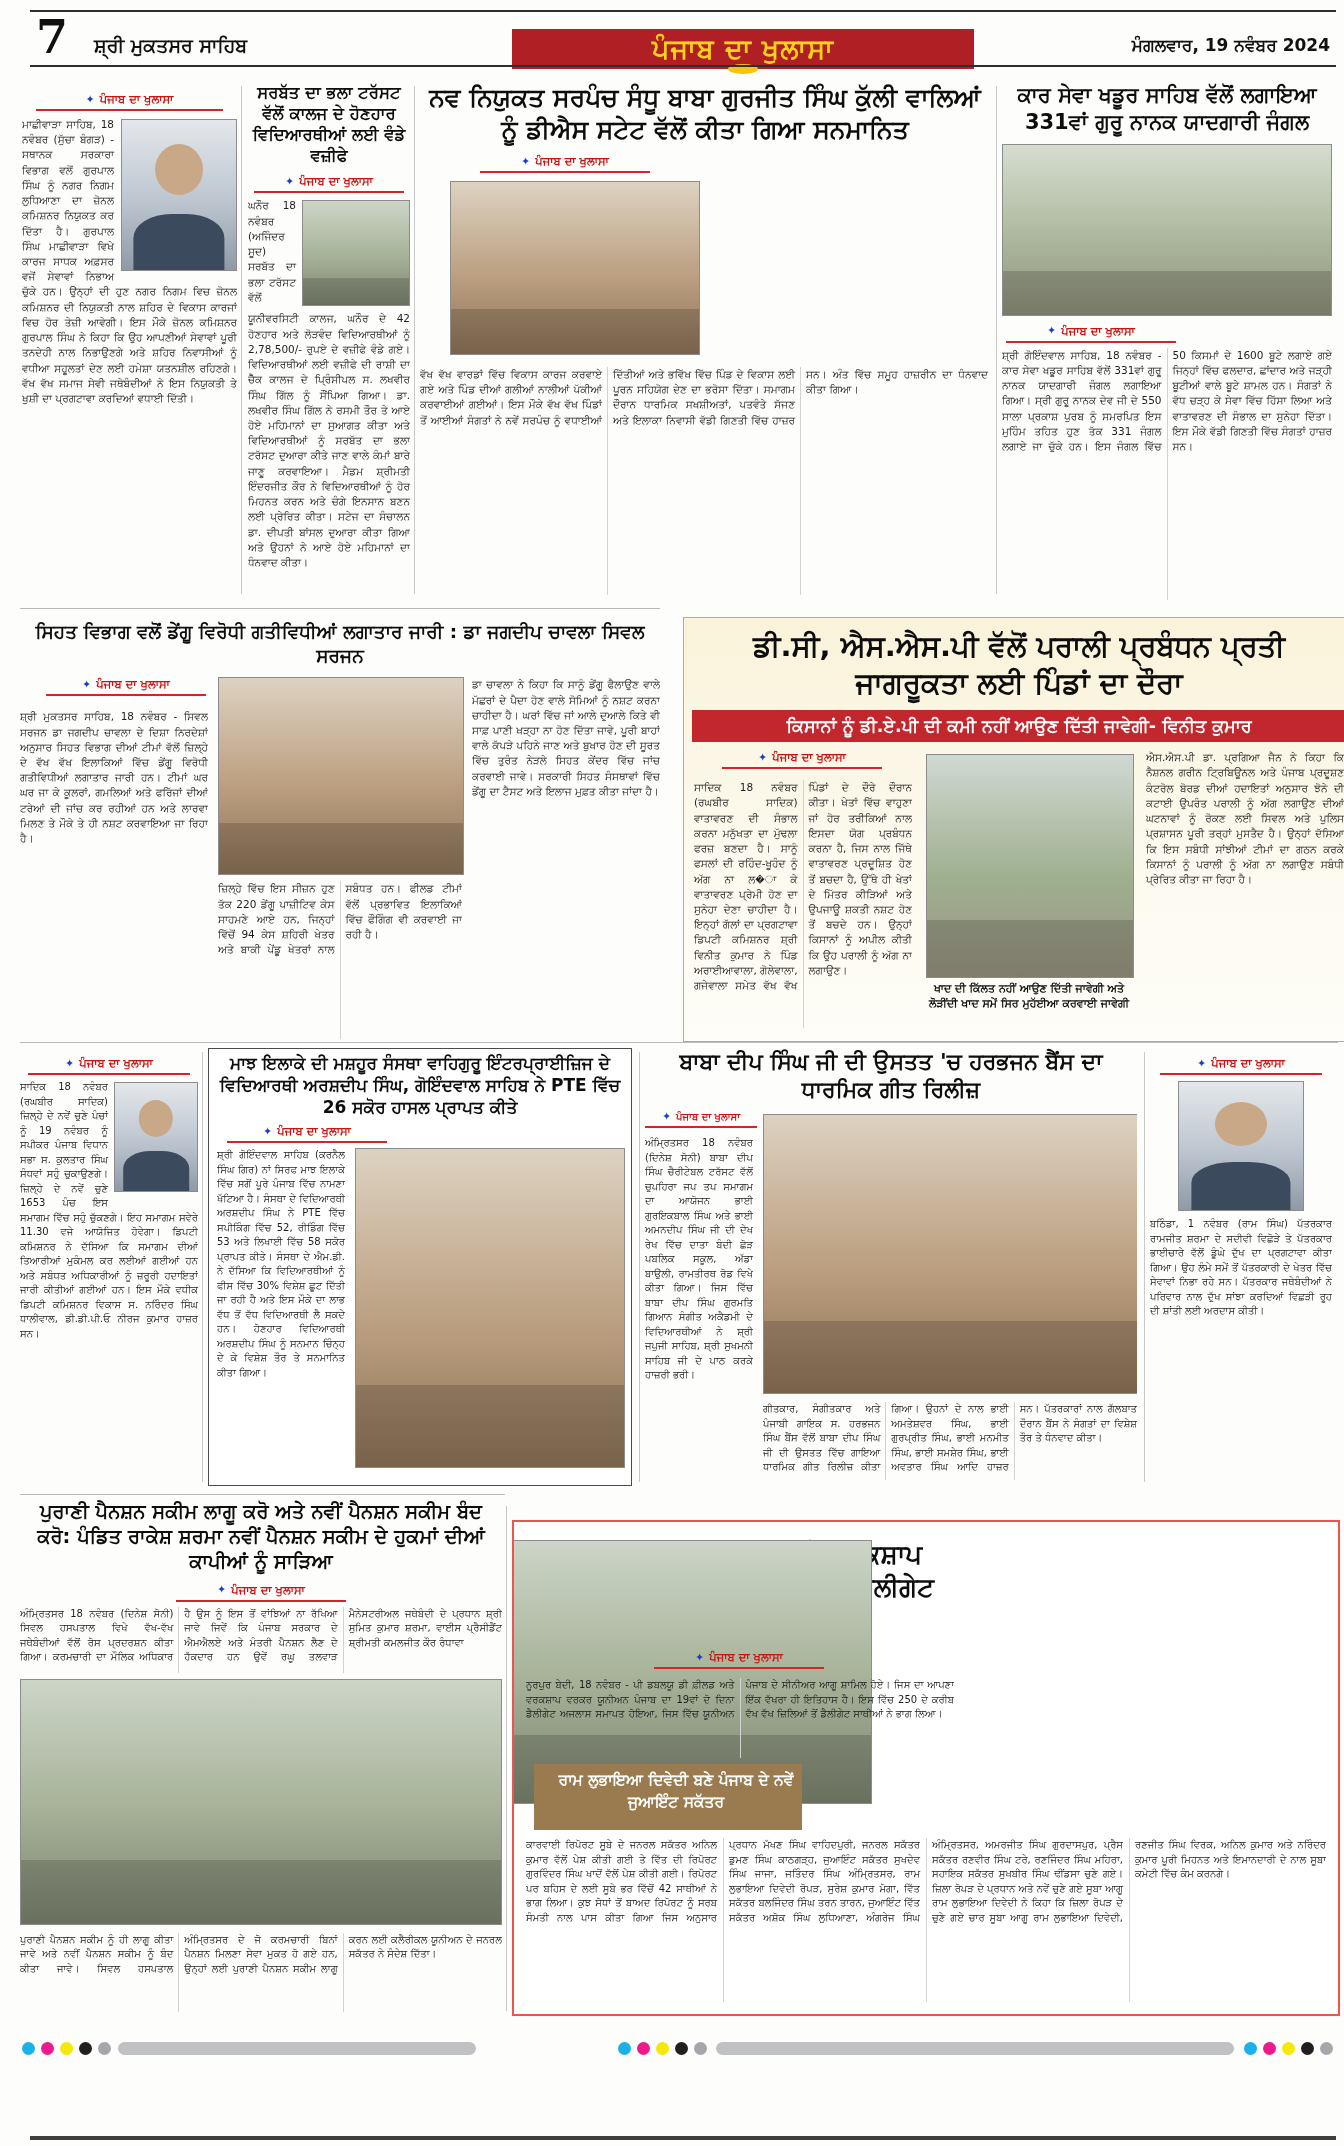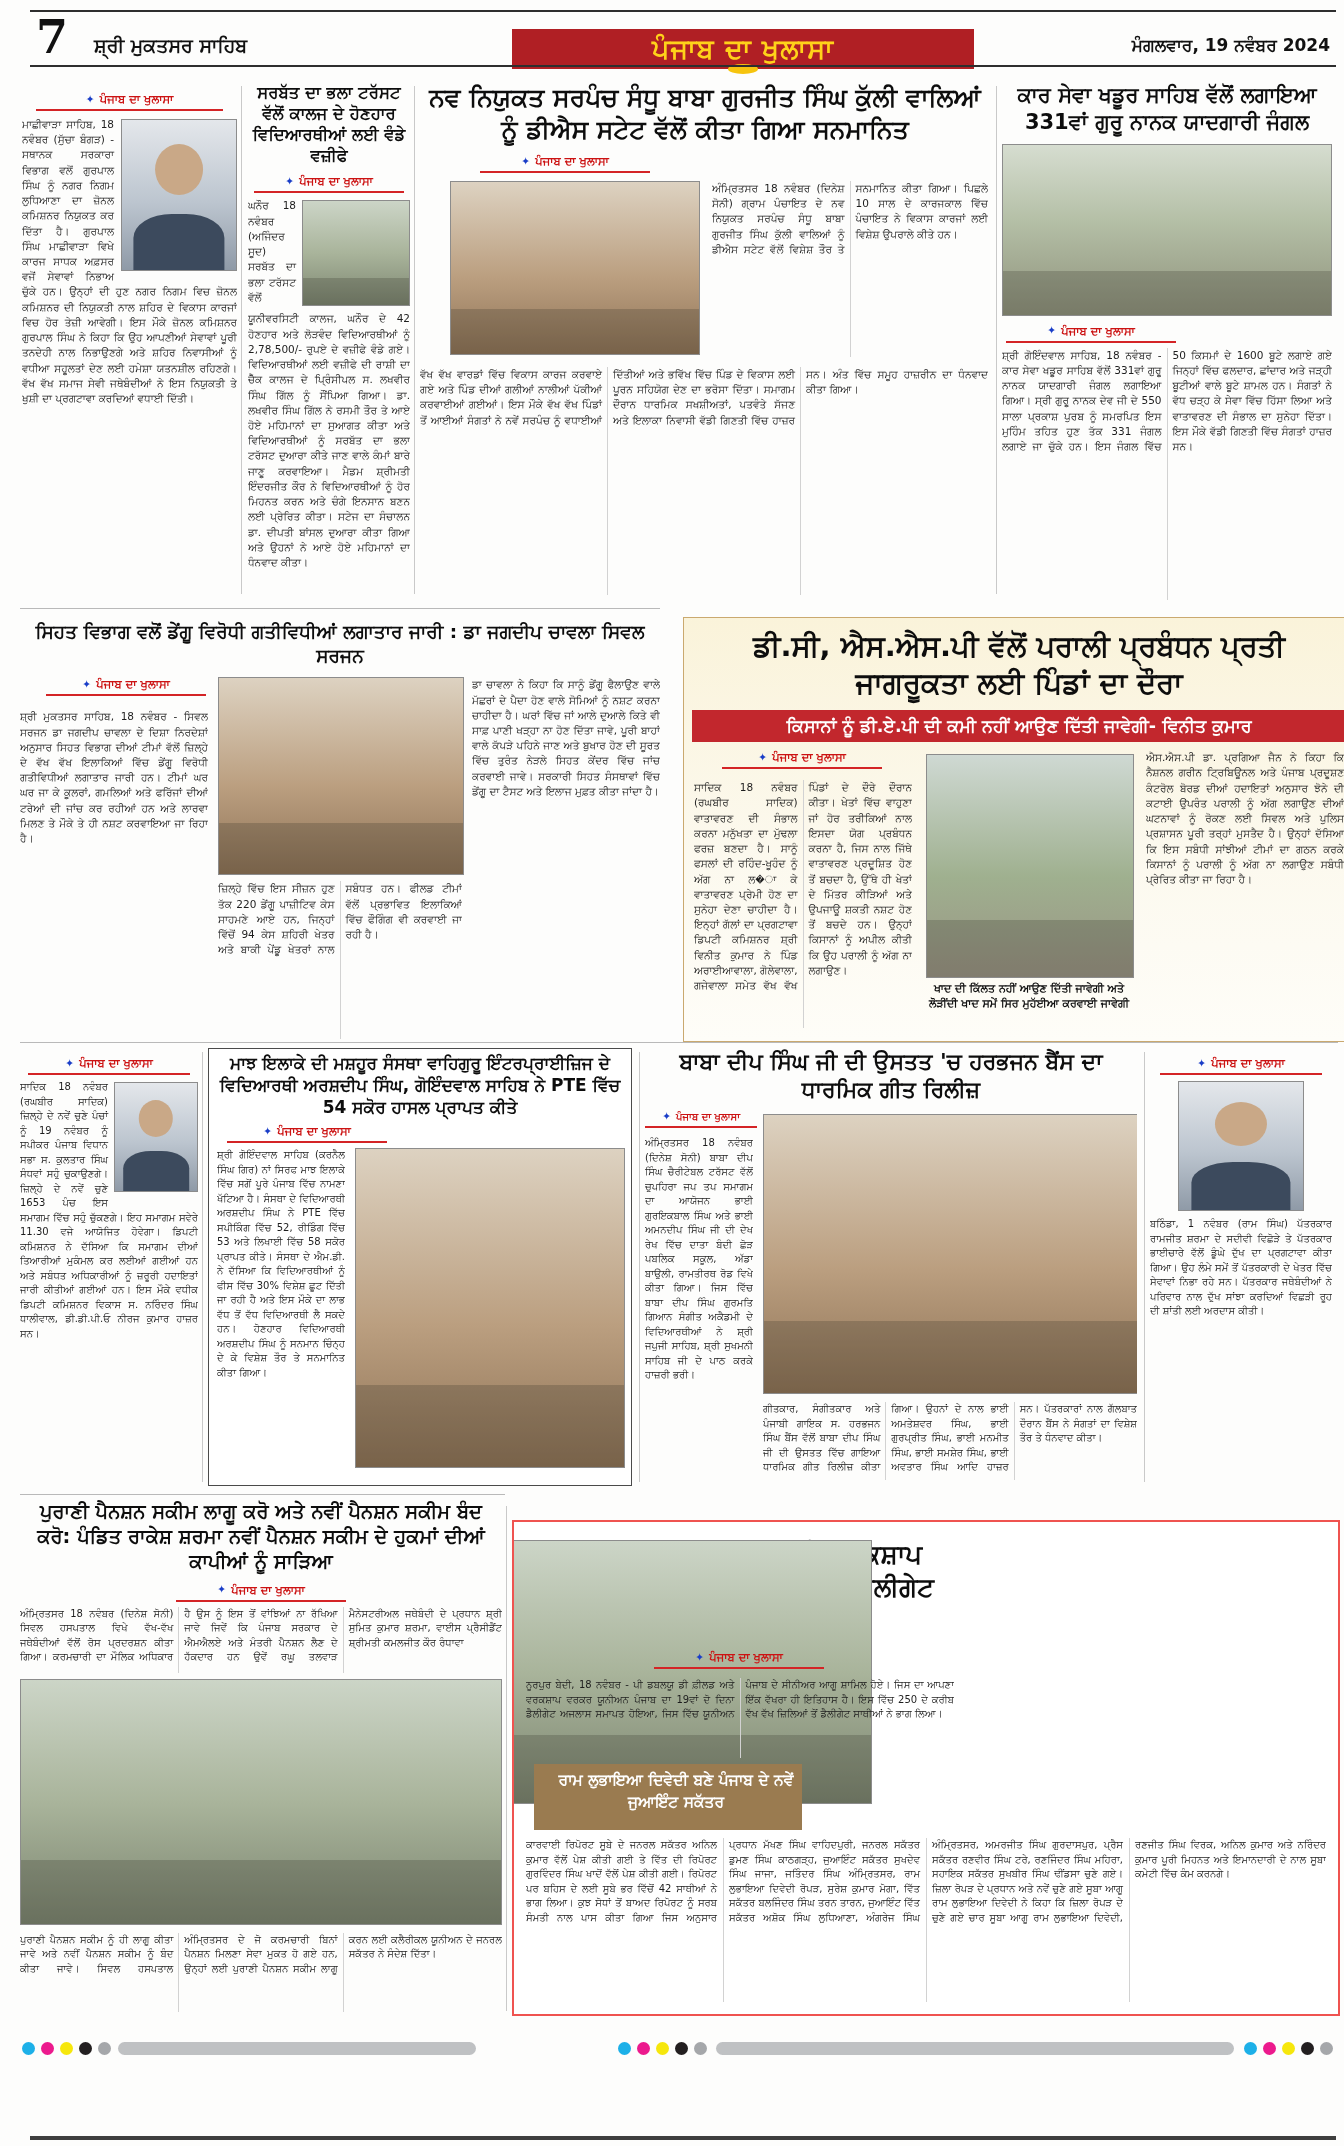--- a/index.html
+++ b/index.html
@@ -104,21 +104,20 @@
   <div class="abs" style="left:420px;top:82px;width:570px;height:518px;overflow:hidden;">
     <div class="hl" style="font-size:25px;">ਨਵ ਨਿਯੁਕਤ ਸਰਪੰਚ ਸੰਧੂ ਬਾਬਾ ਗੁਰਜੀਤ ਸਿੰਘ ਕੁੱਲੀ ਵਾਲਿਆਂ ਨੂੰ ਡੀਐਸ ਸਟੇਟ ਵੱਲੋਂ ਕੀਤਾ ਗਿਆ ਸਨਮਾਨਿਤ</div>
     <div class="bug-row" style="width:170px;margin:8px 0 6px 60px;">
       <span class="bug-star">✦</span>
       <span>ਪੰਜਾਬ ਦਾ ਖੁਲਾਸਾ</span>
     </div>
     <div style="position:relative;height:420px;">
       <div class="photo ph-indoor abs" style="left:30px;top:2px;width:248px;height:172px;">
           <span class="shade"></span>
         </div>
-      <div class="bt abs c2" style="left:292px;top:2px;width:276px;height:176px;">ਅੰਮ੍ਰਿਤਸਰ 18 ਨਵੰਬਰ (ਦਿਨੇਸ਼ ਸੋਨੀ) ਗ੍ਰਾਮ ਪੰਚਾਇਤ ਦੇ ਨਵ ਨਿਯੁਕਤ ਸਰਪੰਚ ਸੰਧੂ ਬਾਬਾ ਗੁਰਜੀਤ ਸਿੰਘ ਕੁੱਲੀ ਵਾਲਿਆਂ ਨੂੰ ਡੀਐਸ ਸਟੇਟ ਵੱਲੋਂ ਵਿਸ਼ੇਸ਼ ਤੌਰ ਤੇ ਸਨਮਾਨਿਤ ਕੀਤਾ ਗਿਆ। ਪਿਛਲੇ 10 ਸਾਲ ਦੇ ਕਾਰਜਕਾਲ ਵਿੱਚ ਪੰਚਾਇਤ ਨੇ ਵਿਕਾਸ ਕਾਰਜਾਂ ਲਈ ਵਿਸ਼ੇਸ਼ ਉਪਰਾਲੇ ਕੀਤੇ ਹਨ।</div>
       <div class="bt abs c3" style="left:0;top:188px;width:568px;height:228px;">ਵੱਖ ਵੱਖ ਵਾਰਡਾਂ ਵਿੱਚ ਵਿਕਾਸ ਕਾਰਜ ਕਰਵਾਏ ਗਏ ਅਤੇ ਪਿੰਡ ਦੀਆਂ ਗਲੀਆਂ ਨਾਲੀਆਂ ਪੱਕੀਆਂ ਕਰਵਾਈਆਂ ਗਈਆਂ। ਇਸ ਮੌਕੇ ਵੱਖ ਵੱਖ ਪਿੰਡਾਂ ਤੋਂ ਆਈਆਂ ਸੰਗਤਾਂ ਨੇ ਨਵੇਂ ਸਰਪੰਚ ਨੂੰ ਵਧਾਈਆਂ ਦਿੱਤੀਆਂ ਅਤੇ ਭਵਿੱਖ ਵਿੱਚ ਪਿੰਡ ਦੇ ਵਿਕਾਸ ਲਈ ਪੂਰਨ ਸਹਿਯੋਗ ਦੇਣ ਦਾ ਭਰੋਸਾ ਦਿੱਤਾ। ਸਮਾਗਮ ਦੌਰਾਨ ਧਾਰਮਿਕ ਸਖਸ਼ੀਅਤਾਂ, ਪਤਵੰਤੇ ਸੱਜਣ ਅਤੇ ਇਲਾਕਾ ਨਿਵਾਸੀ ਵੱਡੀ ਗਿਣਤੀ ਵਿੱਚ ਹਾਜ਼ਰ ਸਨ। ਅੰਤ ਵਿੱਚ ਸਮੂਹ ਹਾਜ਼ਰੀਨ ਦਾ ਧੰਨਵਾਦ ਕੀਤਾ ਗਿਆ।</div>
     </div>
   </div>
 
   <div class="abs" style="left:1002px;top:82px;width:330px;height:518px;overflow:hidden;">
     <div class="hl" style="font-size:21px;">ਕਾਰ ਸੇਵਾ ਖਡੂਰ ਸਾਹਿਬ ਵੱਲੋਂ ਲਗਾਇਆ 331ਵਾਂ ਗੁਰੂ ਨਾਨਕ ਯਾਦਗਾਰੀ ਜੰਗਲ</div>
     <div class="photo ph-outdoor" style="width:328px;height:170px;margin-top:8px;">
         <span class="shade"></span>
       </div>
     <div class="bug-row" style="width:170px;margin:8px 0 5px 4px;">
@@ -172,21 +171,21 @@
       <span class="bug-star">✦</span>
       <span>ਪੰਜਾਬ ਦਾ ਖੁਲਾਸਾ</span>
     </div>
     <div class="bt" style="font-size:10px;height:330px;">
       <div class="photo ph-portrait" style="float:right;width:82px;height:108px;margin:2px 0 5px 6px;"></div>
       <span>ਸਾਦਿਕ 18 ਨਵੰਬਰ (ਰਘਬੀਰ ਸਾਦਿਕ) ਜ਼ਿਲ੍ਹੇ ਦੇ ਨਵੇਂ ਚੁਣੇ ਪੰਚਾਂ ਨੂੰ 19 ਨਵੰਬਰ ਨੂੰ ਸਪੀਕਰ ਪੰਜਾਬ ਵਿਧਾਨ ਸਭਾ ਸ. ਕੁਲਤਾਰ ਸਿੰਘ ਸੰਧਵਾਂ ਸਹੁੰ ਚੁਕਾਉਣਗੇ। ਜ਼ਿਲ੍ਹੇ ਦੇ ਨਵੇਂ ਚੁਣੇ 1653 ਪੰਚ ਇਸ ਸਮਾਗਮ ਵਿੱਚ ਸਹੁੰ ਚੁੱਕਣਗੇ। ਇਹ ਸਮਾਗਮ ਸਵੇਰੇ 11.30 ਵਜੇ ਆਯੋਜਿਤ ਹੋਵੇਗਾ। ਡਿਪਟੀ ਕਮਿਸ਼ਨਰ ਨੇ ਦੱਸਿਆ ਕਿ ਸਮਾਗਮ ਦੀਆਂ ਤਿਆਰੀਆਂ ਮੁਕੰਮਲ ਕਰ ਲਈਆਂ ਗਈਆਂ ਹਨ ਅਤੇ ਸਬੰਧਤ ਅਧਿਕਾਰੀਆਂ ਨੂੰ ਜ਼ਰੂਰੀ ਹਦਾਇਤਾਂ ਜਾਰੀ ਕੀਤੀਆਂ ਗਈਆਂ ਹਨ। ਇਸ ਮੌਕੇ ਵਧੀਕ ਡਿਪਟੀ ਕਮਿਸ਼ਨਰ ਵਿਕਾਸ ਸ. ਨਰਿੰਦਰ ਸਿੰਘ ਧਾਲੀਵਾਲ, ਡੀ.ਡੀ.ਪੀ.ਓ ਨੀਰਜ ਕੁਮਾਰ ਹਾਜ਼ਰ ਸਨ।</span>
     </div>
   </div>
 
   <div class="abs pte-box" style="left:208px;top:1048px;width:424px;height:438px;overflow:hidden;padding:4px 8px;box-sizing:border-box;">
-    <div class="hl" style="font-size:17px;">ਮਾਝ ਇਲਾਕੇ ਦੀ ਮਸ਼ਹੂਰ ਸੰਸਥਾ ਵਾਹਿਗੁਰੂ ਇੰਟਰਪ੍ਰਾਈਜ਼ਿਜ ਦੇ ਵਿਦਿਆਰਥੀ ਅਰਸ਼ਦੀਪ ਸਿੰਘ, ਗੋਇੰਦਵਾਲ ਸਾਹਿਬ ਨੇ PTE ਵਿੱਚ 54 ਸਕੋਰ ਹਾਸਲ ਪ੍ਰਾਪਤ ਕੀਤੇ</div>
+    <div class="hl" style="font-size:17px;">ਮਾਝ ਇਲਾਕੇ ਦੀ ਮਸ਼ਹੂਰ ਸੰਸਥਾ ਵਾਹਿਗੁਰੂ ਇੰਟਰਪ੍ਰਾਈਜ਼ਿਜ ਦੇ ਵਿਦਿਆਰਥੀ ਅਰਸ਼ਦੀਪ ਸਿੰਘ, ਗੋਇੰਦਵਾਲ ਸਾਹਿਬ ਨੇ PTE ਵਿੱਚ 26 ਸਕੋਰ ਹਾਸਲ ਪ੍ਰਾਪਤ ਕੀਤੇ</div>
     <div class="bug-row" style="width:160px;margin:6px 0 5px 10px;">
       <span class="bug-star">✦</span>
       <span>ਪੰਜਾਬ ਦਾ ਖੁਲਾਸਾ</span>
     </div>
     <div style="position:relative;height:322px;">
       <div class="bt abs" style="left:0;top:0;width:128px;height:320px;font-size:10px;">ਸ਼੍ਰੀ ਗੋਇੰਦਵਾਲ ਸਾਹਿਬ (ਕਰਨੈਲ ਸਿੰਘ ਗਿਰ) ਨਾਂ ਸਿਰਫ ਮਾਝ ਇਲਾਕੇ ਵਿੱਚ ਸਗੋਂ ਪੂਰੇ ਪੰਜਾਬ ਵਿੱਚ ਨਾਮਣਾ ਖੱਟਿਆ ਹੈ। ਸੰਸਥਾ ਦੇ ਵਿਦਿਆਰਥੀ ਅਰਸ਼ਦੀਪ ਸਿੰਘ ਨੇ PTE ਵਿੱਚ ਸਪੀਕਿੰਗ ਵਿੱਚ 52, ਰੀਡਿੰਗ ਵਿੱਚ 53 ਅਤੇ ਲਿਖਾਈ ਵਿੱਚ 58 ਸਕੋਰ ਪ੍ਰਾਪਤ ਕੀਤੇ। ਸੰਸਥਾ ਦੇ ਐਮ.ਡੀ. ਨੇ ਦੱਸਿਆ ਕਿ ਵਿਦਿਆਰਥੀਆਂ ਨੂੰ ਫੀਸ ਵਿੱਚ 30% ਵਿਸ਼ੇਸ਼ ਛੂਟ ਦਿੱਤੀ ਜਾ ਰਹੀ ਹੈ ਅਤੇ ਇਸ ਮੌਕੇ ਦਾ ਲਾਭ ਵੱਧ ਤੋਂ ਵੱਧ ਵਿਦਿਆਰਥੀ ਲੈ ਸਕਦੇ ਹਨ। ਹੋਣਹਾਰ ਵਿਦਿਆਰਥੀ ਅਰਸ਼ਦੀਪ ਸਿੰਘ ਨੂੰ ਸਨਮਾਨ ਚਿੰਨ੍ਹ ਦੇ ਕੇ ਵਿਸ਼ੇਸ਼ ਤੌਰ ਤੇ ਸਨਮਾਨਿਤ ਕੀਤਾ ਗਿਆ।</div>
       <div class="photo ph-indoor abs" style="left:138px;top:0;width:268px;height:318px;">
           <span class="shade"></span>
         </div>
     </div>

